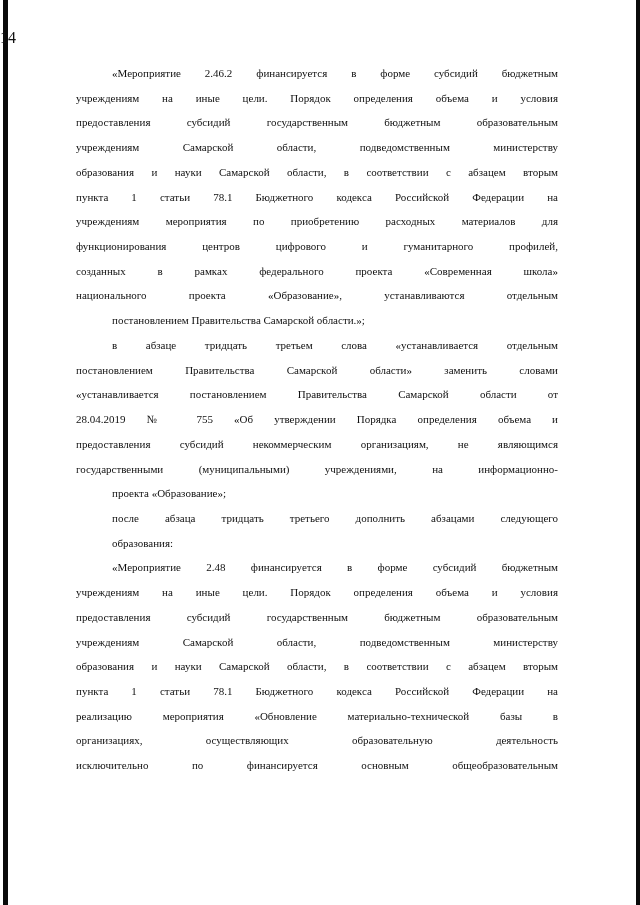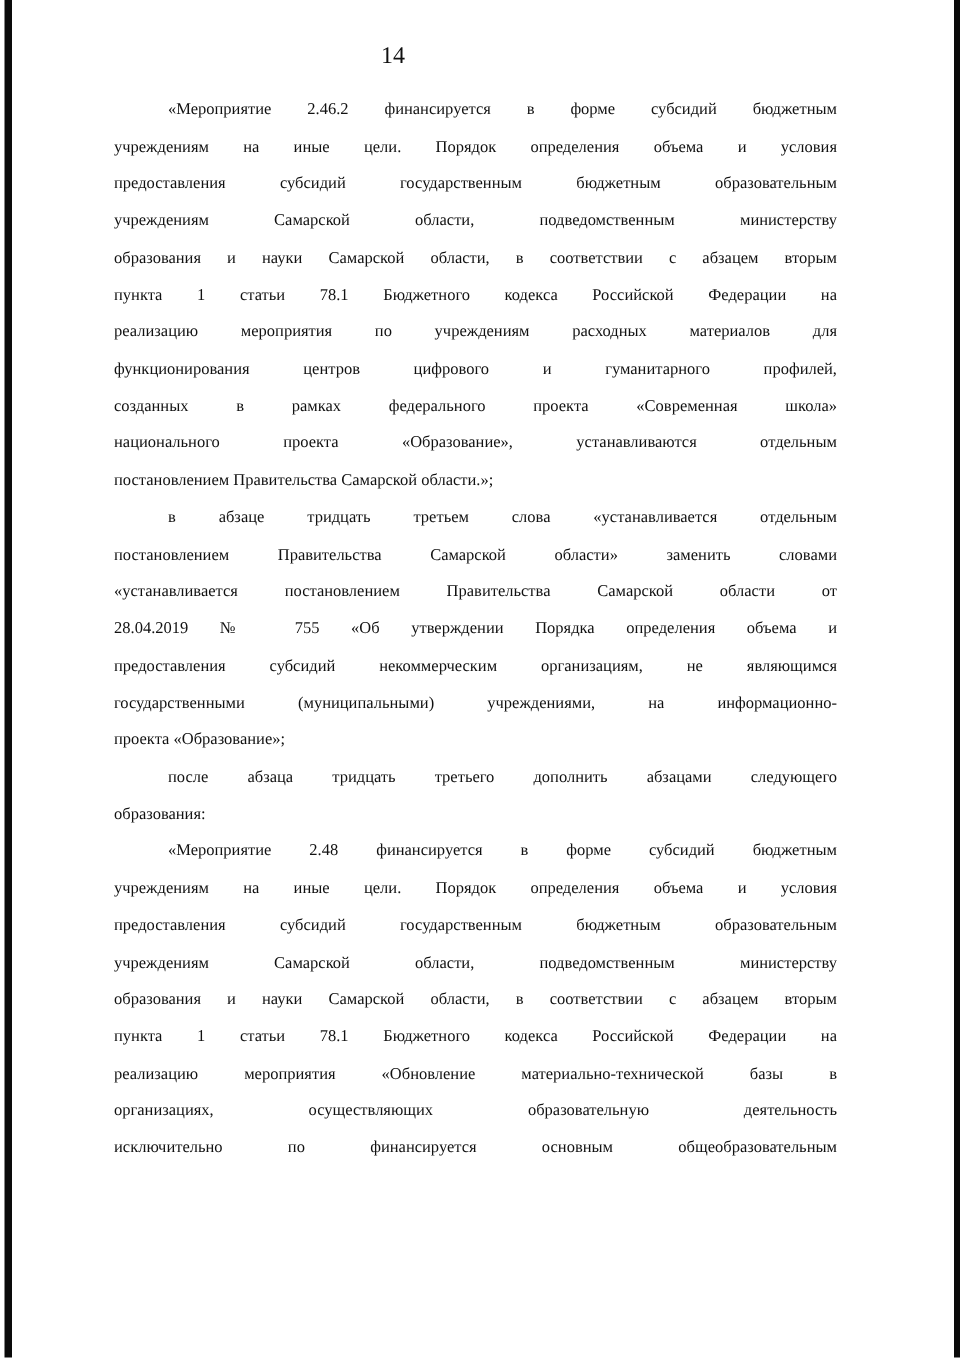--- a/index.html
+++ b/index.html
@@ -9,50 +9,50 @@
     font-family: "Liberation Serif", "DejaVu Serif", serif;
     color: #111111;
   }
   .edge-left {
     position: absolute; left: 3px; top: 0; width: 5px; height: 905px; background: #0a0a0a;
   }
   .edge-right {
     position: absolute; right: 0px; top: 0; width: 4px; height: 905px; background: #0a0a0a;
   }
   .page-number {
-    position: absolute; top: 29px; left: 0; width: 524px; text-align: center;
+    position: absolute; top: 29px; left: 0; width: 524px; 
     font-size: 16px; line-height: 18px;
   }
   .text-block {
     position: absolute; left: 76px; top: 62px; width: 482px;
   }
   .line {
     height: 24.73px; line-height: 22px; font-size: 11px;
     white-space: nowrap; text-align: justify; text-align-last: justify;
     display: block;
   }
   .line.indent { padding-left: 36px; }
-  .line.last { text-align-last: left; }
+  .line.last { text-align-last: left; margin-left: 36px; }
 </style>
 </head>
 <body>
 
 <div class="edge-left"></div>
 <div class="edge-right"></div>
 
 <div class="page-number">14</div>
 
 <div class="text-block" id="text-block">
     <div class="line indent">«Мероприятие 2.46.2 финансируется в форме субсидий бюджетным</div>
     <div class="line">учреждениям на иные цели. Порядок определения объема и условия</div>
     <div class="line">предоставления субсидий государственным бюджетным образовательным</div>
     <div class="line">учреждениям Самарской области, подведомственным министерству</div>
     <div class="line">образования и науки Самарской области, в соответствии с абзацем вторым</div>
     <div class="line">пункта 1 статьи 78.1 Бюджетного кодекса Российской Федерации на</div>
-    <div class="line">реализацию мероприятия по учреждениям расходных материалов для</div>
+    <div class="line">учреждениям мероприятия по приобретению расходных материалов для</div>
     <div class="line">функционирования центров цифрового и гуманитарного профилей,</div>
     <div class="line">созданных в рамках федерального проекта «Современная школа»</div>
     <div class="line">национального проекта «Образование», устанавливаются отдельным</div>
     <div class="line last">постановлением Правительства Самарской области.»;</div>
     <div class="line indent">в абзаце тридцать третьем слова «устанавливается отдельным</div>
     <div class="line">постановлением Правительства Самарской области» заменить словами</div>
     <div class="line">«устанавливается постановлением Правительства Самарской области от</div>
     <div class="line">28.04.2019 № 755 «Об утверждении Порядка определения объема и</div>
     <div class="line">предоставления субсидий некоммерческим организациям, не являющимся</div>
     <div class="line">государственными (муниципальными) учреждениями, на информационно-</div>

